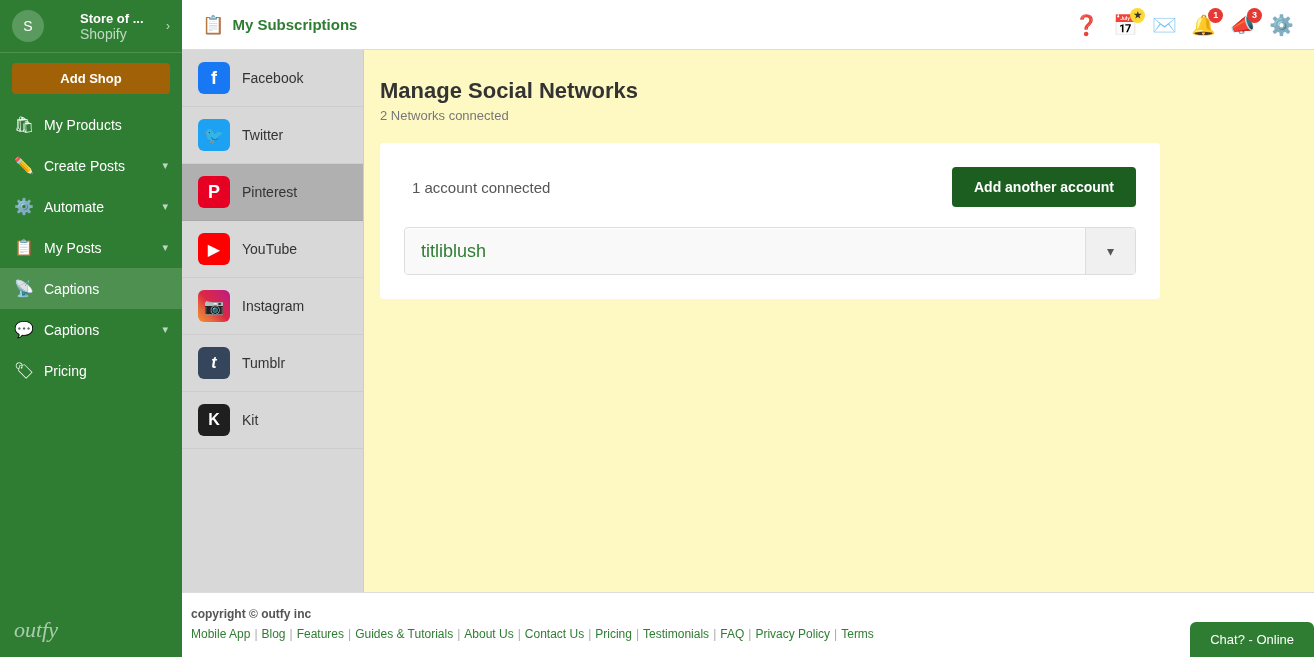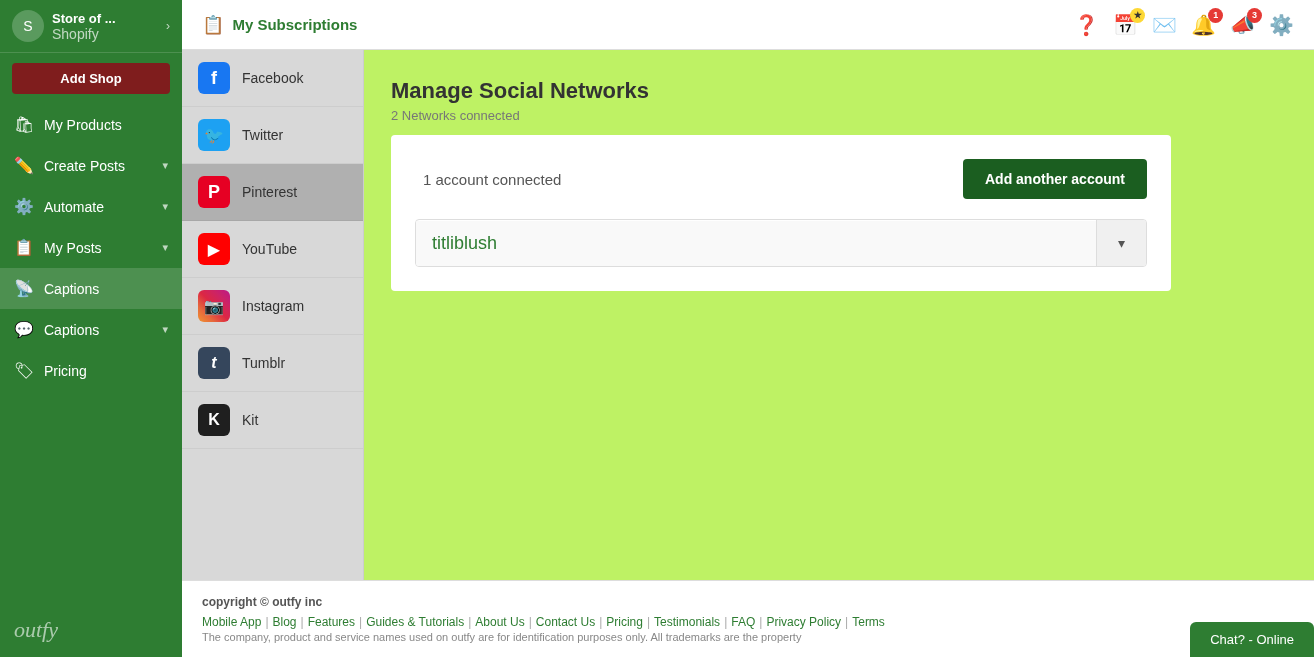--- a/index.html
+++ b/index.html
@@ -24,28 +24,28 @@
       gap: 8px;
       border-bottom: 1px solid rgba(255,255,255,0.15);
     }
     .store-avatar {
       width: 32px; height: 32px;
       background: #5a9a5e;
       border-radius: 50%;
       display: flex; align-items: center; justify-content: center;
       font-size: 14px; color: white;
     }
-    .store-info { flex: 1; }
+    .store-info { flex: 1; margin-left: 28px; }
     .store-name { font-size: 13px; font-weight: bold; color: white; }
     .store-platform { font-size: 14px; color: rgba(255,255,255,0.7); }
     .sidebar-chevron { color: rgba(255,255,255,0.7); font-size: 12px; }
 
     .add-shop-btn {
       margin: 10px 12px;
-      background: #7f1d1d;
+      background: #a16207;
       color: white;
       border: none;
       border-radius: 4px;
       padding: 8px 12px;
       font-size: 13px;
       font-weight: bold;
       cursor: pointer;
       width: calc(100% - 24px);
       text-align: center;
     }
@@ -165,35 +165,35 @@
     .tw-bg { background: #1da1f2; }
     .pi-bg { background: #e60023; }
     .yt-bg { background: #ff0000; }
     .ig-bg { background: linear-gradient(45deg, #f09433, #e6683c, #dc2743, #cc2366, #bc1888); }
     .tu-bg { background: #35465c; }
     .ki-bg { background: #1f1f1f; }
 
     
     #main-panel {
       flex: 1;
-      padding: 28px 27px;
+      padding: 28px 16px;
       overflow-y: auto;
-      background: #bef264;
+      background: #fef9c3;
     }
 
     .page-title {
       font-size: 22px;
       font-weight: bold;
       color: #333;
       margin-bottom: 4px;
     }
     .page-subtitle {
       font-size: 13px;
       color: #777;
-      margin-bottom: 12px;
+      margin-bottom: 20px;
     }
 
     
     .manage-box {
       background: white;
       border-radius: 4px;
       padding: 24px;
       max-width: 780px;
     }
 
@@ -242,21 +242,21 @@
       align-items: center;
       justify-content: center;
       cursor: pointer;
       font-size: 14px;
       color: #555;
     }
 
     
     #footer {
       background: white;
-      padding: 14px 20px;
+      padding: 14px 9px;
       border-top: 1px solid #ddd;
       font-size: 12px;
       color: #555;
     }
     .footer-links {
       display: flex;
       flex-wrap: wrap;
       gap: 4px;
       margin-bottom: 2px;
       align-items: center;
@@ -435,18 +435,17 @@
       <a class="footer-link">Pricing</a>
       <span class="footer-sep">|</span>
       <a class="footer-link">Testimonials</a>
       <span class="footer-sep">|</span>
       <a class="footer-link">FAQ</a>
       <span class="footer-sep">|</span>
       <a class="footer-link">Privacy Policy</a>
       <span class="footer-sep">|</span>
       <a class="footer-link">Terms</a>
     </div>
-    <div class="footer-disclaimer">The company, product and service names used on outfy are for identification purposes only. All trademarks are the property</div>
   </div>
 
 </div>
 
 <div class="chat-bubble">Chat? - Online</div>
 
 </body></html>

